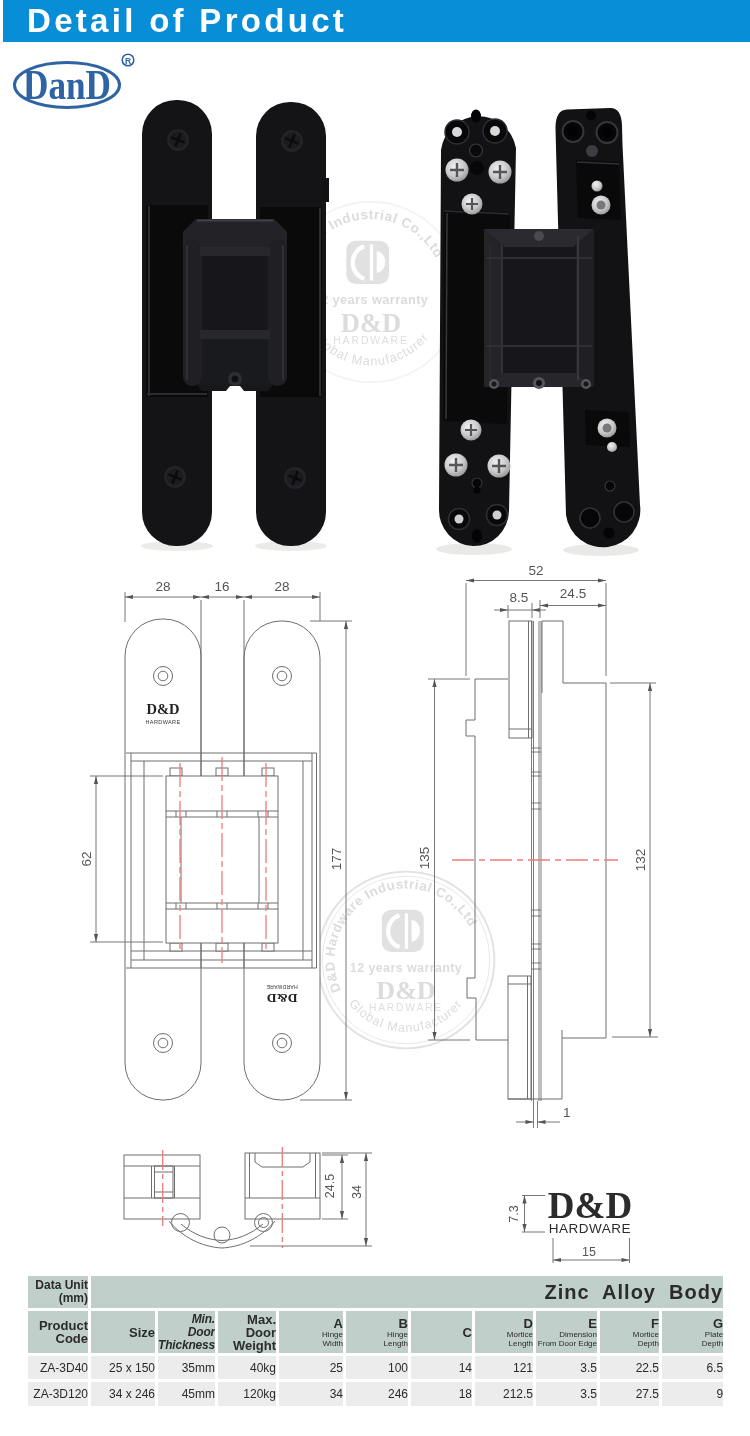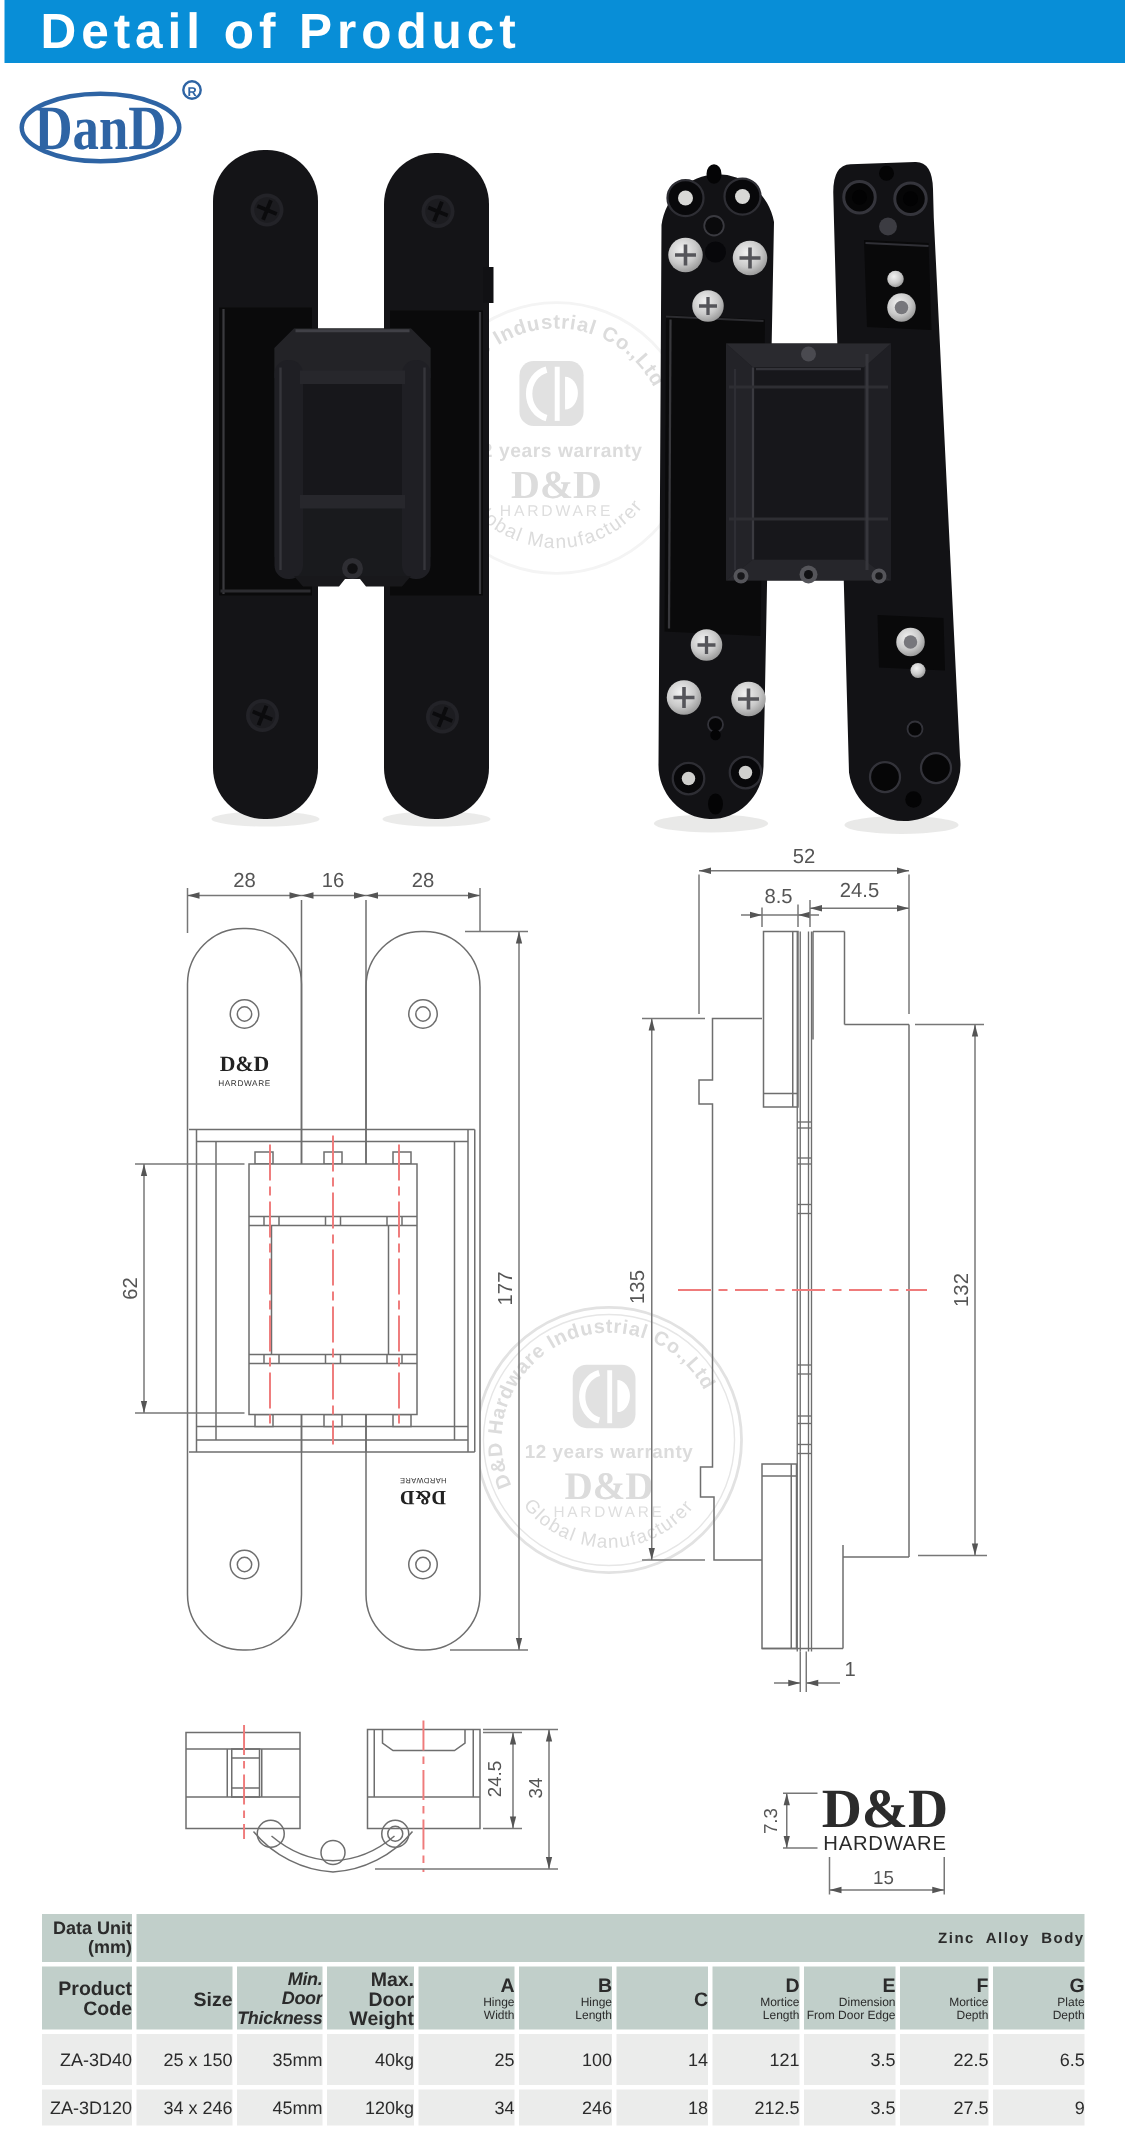--- a/index.html
+++ b/index.html
@@ -8,21 +8,21 @@
     font-weight:bold;font-size:33px;line-height:41px;padding-left:24px;letter-spacing:3.3px;box-sizing:border-box;}
   #bigsvg{position:absolute;left:0;top:0;}
   
   #spec{position:absolute;left:25px;top:1273px;border-collapse:separate;border-spacing:3px;color:#2b2b2b;
     table-layout:fixed;width:701px;}
   #spec td{text-align:right;vertical-align:middle;padding:0;overflow:hidden;}
   #spec .g{background:#c1cfca;}
   #spec .d{background:#ebeceb;font-size:12px;}
   #spec .hb{font-weight:bold;font-size:13px;line-height:13px;}
   #spec .sub{font-weight:normal;font-size:8px;line-height:9px;display:block;white-space:nowrap;}
-  #spec .zinc{font-weight:bold;font-size:10px;letter-spacing:1px;}
+  #spec .zinc{font-weight:bold;font-size:20px;letter-spacing:1px;}
   #spec .du{font-weight:bold;font-size:12px;line-height:13px;}
 </style>
 </head>
 <body>
 <div id="page">
 
 <div id="titlebar">Detail of Product</div>
 <svg id="bigsvg" width="750" height="1436" viewBox="0 0 750 1436">
 <defs>
   <path id="arr" d="M0,0 L8,2.1 L8,-2.1 Z"></path>
@@ -571,21 +571,21 @@
  <td class="g hb">Max.<br>Door<br>Weight</td>
  <td class="g hb">A<span class="sub">Hinge<br>Width</span></td>
  <td class="g hb">B<span class="sub">Hinge<br>Length</span></td>
  <td class="g hb">C</td>
  <td class="g hb">D<span class="sub">Mortice<br>Length</span></td>
  <td class="g hb">E<span class="sub">Dimension<br>From Door Edge</span></td>
  <td class="g hb">F<span class="sub">Mortice<br>Depth</span></td>
  <td class="g hb">G<span class="sub">Plate<br>Depth</span></td>
 </tr>
 <tr>
- <td class="d" style="height:34px;">ZA-3D40</td>
+ <td class="d" style="height:23px;">ZA-3D40</td>
           <td class="d">25 x 150</td>
           <td class="d">35mm</td>
           <td class="d">40kg</td>
  <td class="d">25</td>
           <td class="d">100</td>
           <td class="d">14</td>
           <td class="d">121</td>
           <td class="d">3.5</td>
           <td class="d">22.5</td>
           <td class="d">6.5</td>

